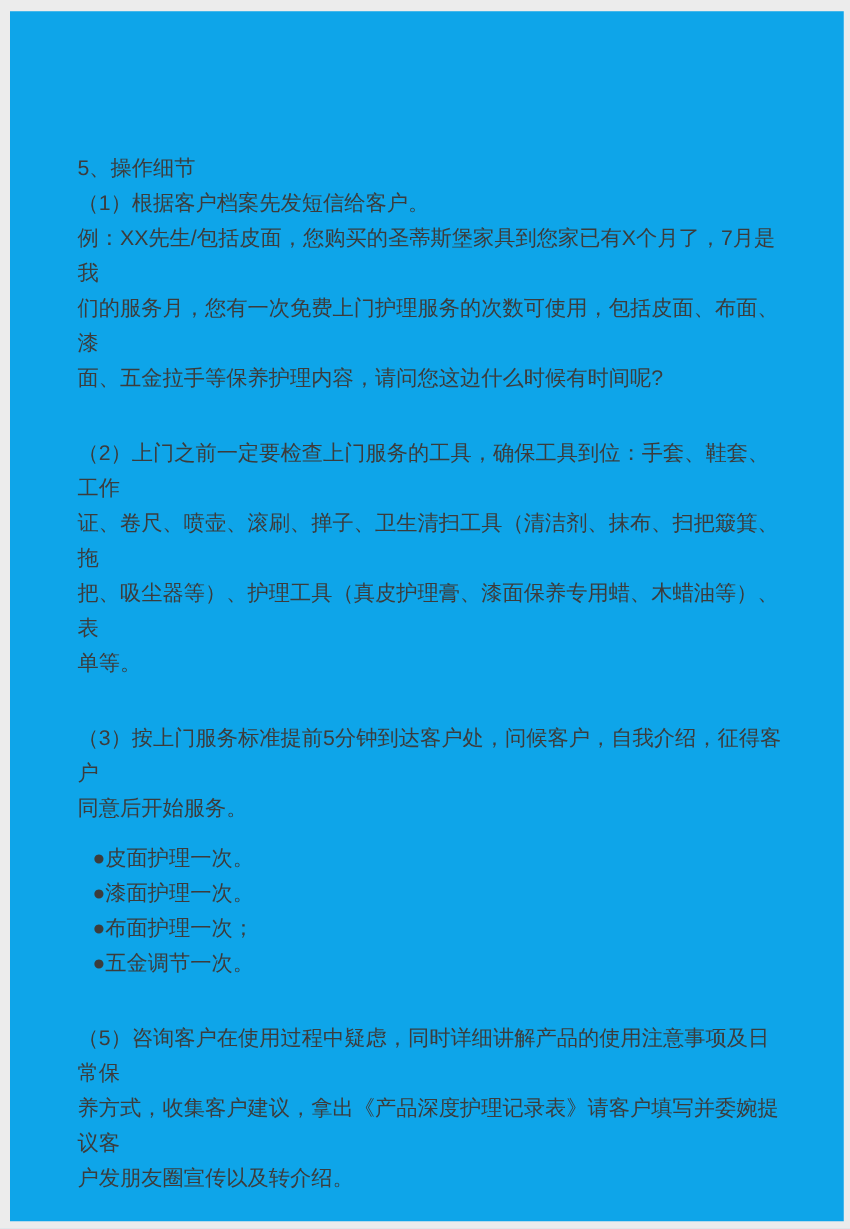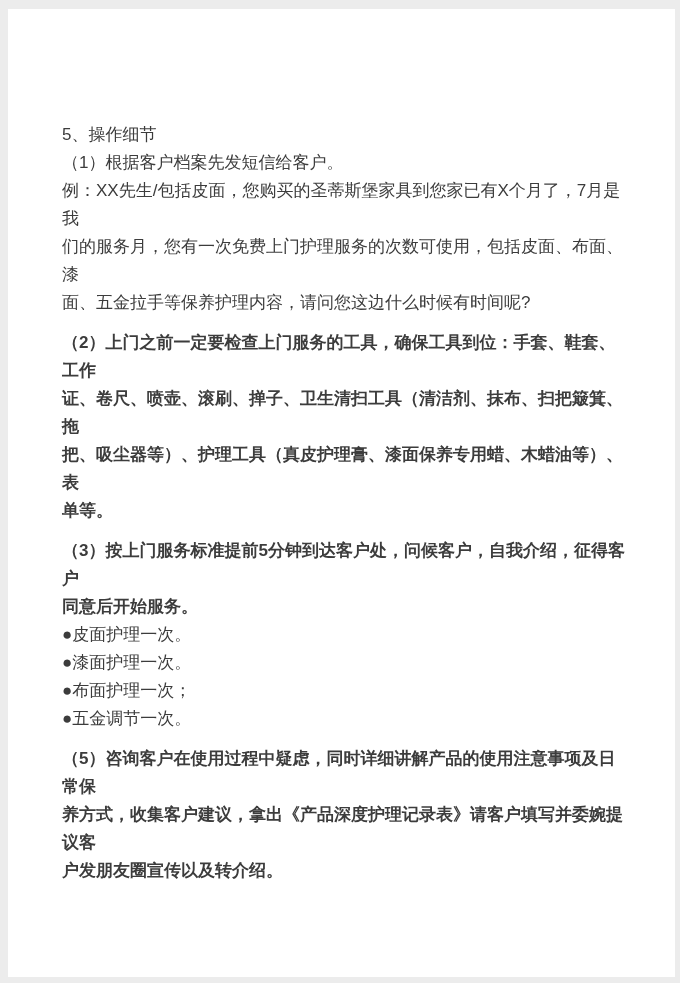--- a/index.html
+++ b/index.html
@@ -9,42 +9,41 @@
     height: 983px;
     overflow: hidden;
     background: #ececec;
     font-family: "Liberation Sans", "DejaVu Sans", sans-serif;
   }
   .page {
     box-sizing: border-box;
     margin: 9px 5px 6px 8px;
     width: 667px;
     height: 968px;
-    background: #ffffff;
+    background: #0ea5e9;
   }
   .content {
     box-sizing: border-box;
     padding: 112px 50px 0 54px;
     font-size: 17px;
     line-height: 28px;
     color: #3c3c3c;
     text-align: left;
   }
   .para {
     margin: 0;
     white-space: pre-line;
     word-break: break-all;
   }
   .gap {
-    margin-top: 12px;
-    font-weight: bold;
+    margin-top: 32px;
   }
   .service-list {
     list-style: none;
-    margin: 0;
+    margin: 12px;
     padding: 0;
   }
   .service-list li {
     white-space: pre-line;
   }
 </style>
 </head>
 <body>
 
 <div class="page">

